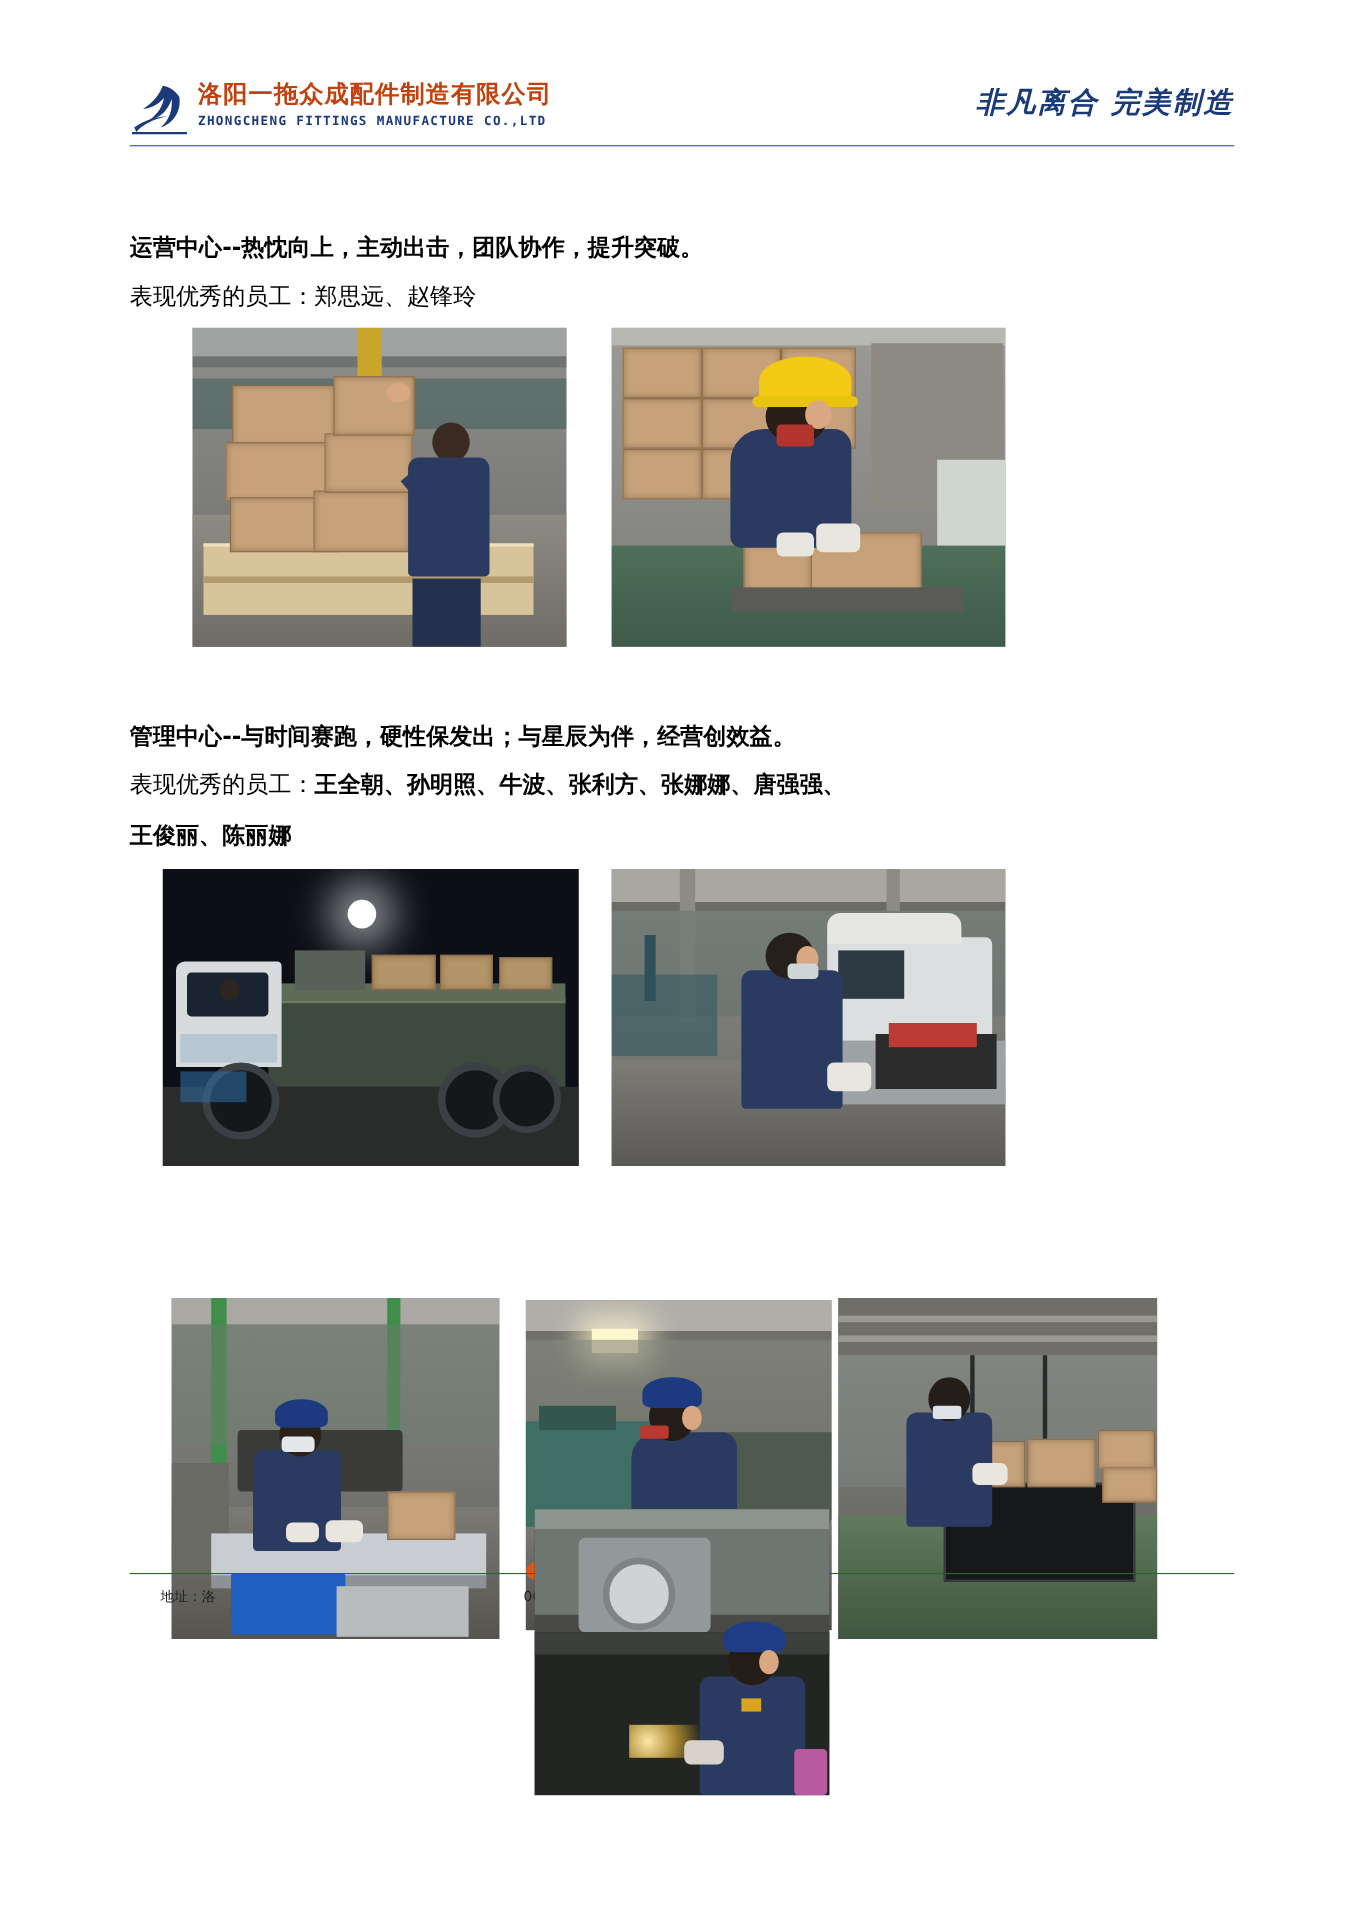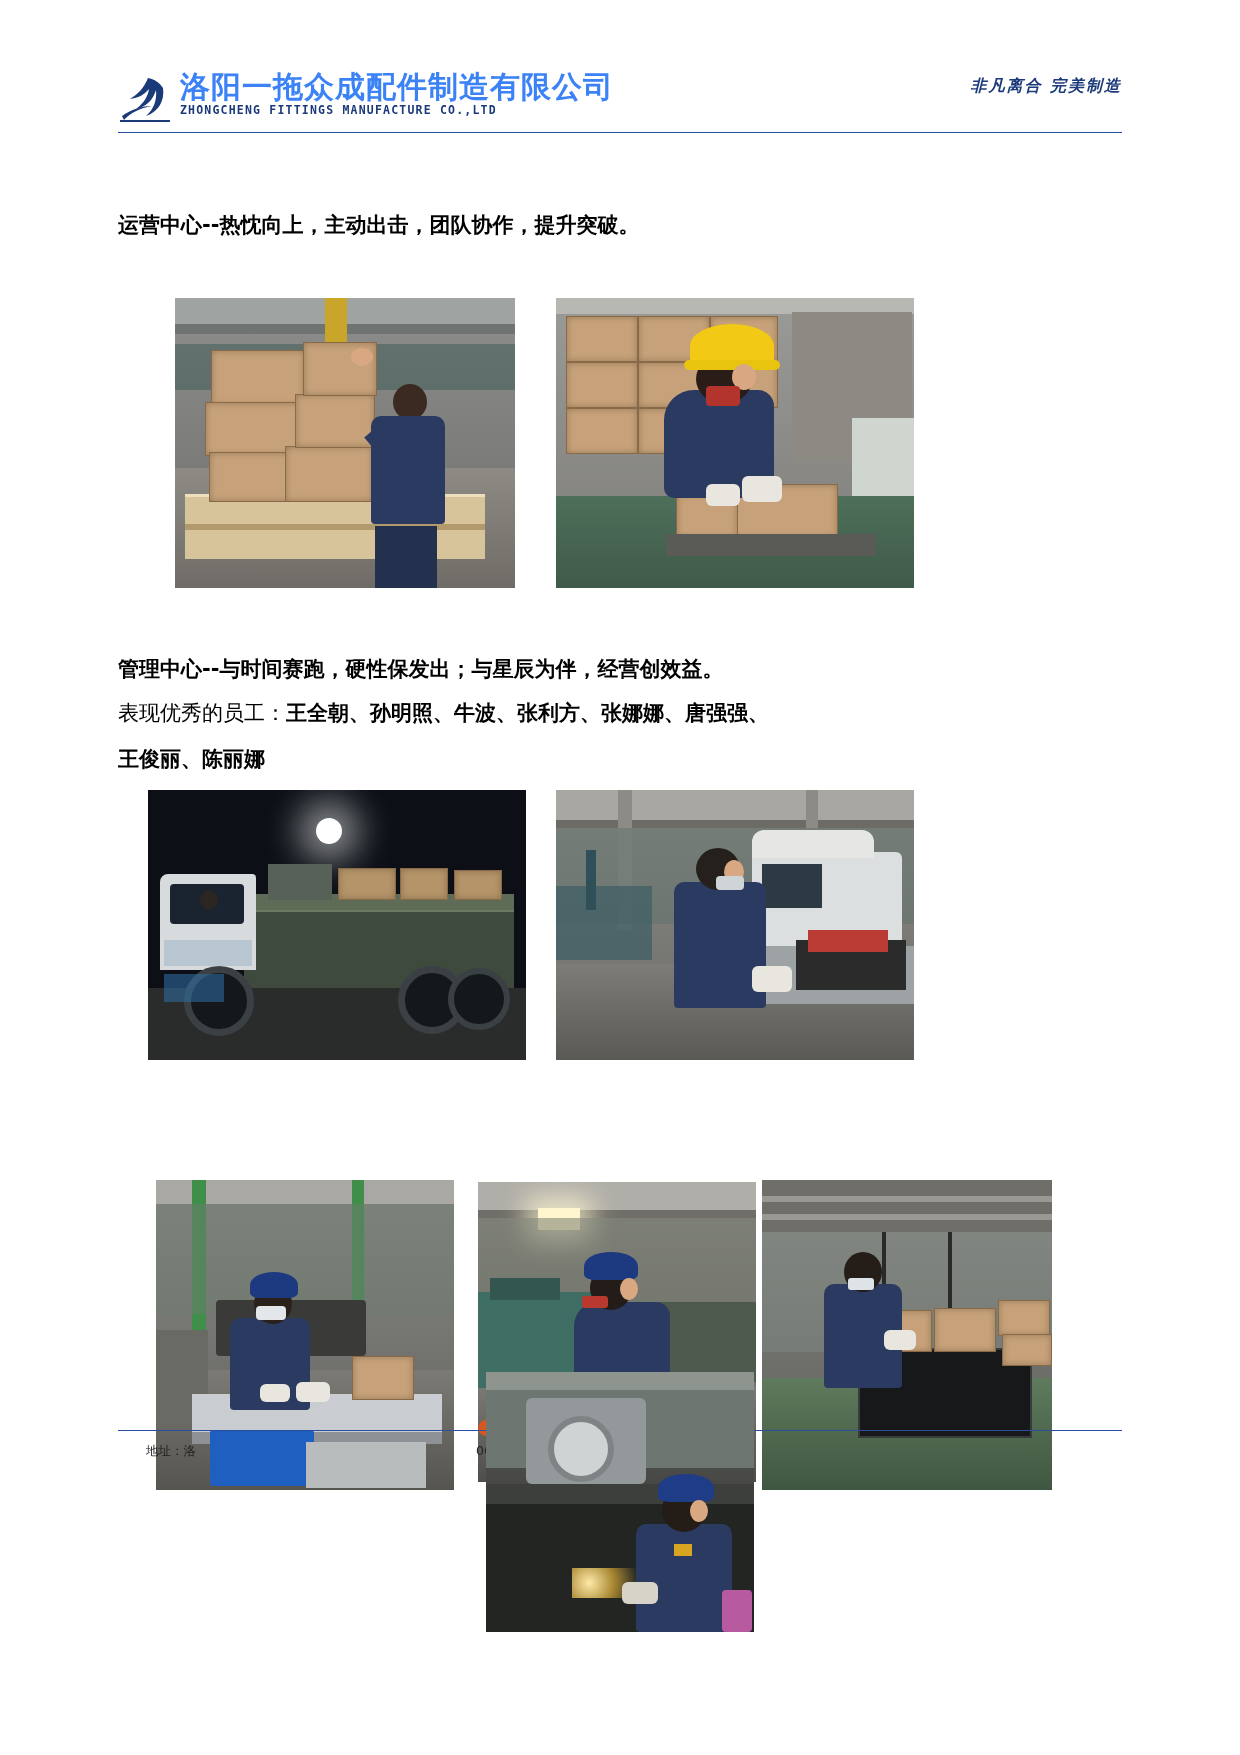--- a/index.html
+++ b/index.html
@@ -35,42 +35,42 @@
     width: 58px;
     height: 48px;
   }
   .logo-text {
     position: absolute;
     left: 62px;
     top: 2px;
   }
   .logo-cn {
     font-family: "DejaVu Sans", sans-serif;
-    font-size: 30px;
+    font-size: 22px;
     font-weight: bold;
-    color: #3b82f6;
+    color: #c2410c;
     letter-spacing: 1px;
     line-height: 30px;
     white-space: nowrap;
   }
   .logo-en {
     font-family: "DejaVu Sans Mono", monospace;
     font-size: 11.5px;
     font-weight: bold;
     color: #1b3a7a;
     letter-spacing: 1.2px;
     line-height: 16px;
     white-space: nowrap;
   }
   .slogan {
     position: absolute;
     right: 0;
     top: 6px;
     font-family: "DejaVu Serif", serif;
-    font-size: 16px;
+    font-size: 26px;
     font-weight: bold;
     font-style: italic;
     color: #1b3a7a;
     letter-spacing: 2px;
     white-space: nowrap;
   }
   .header-rule {
     position: absolute;
     left: 118px;
     top: 132px;
@@ -206,20 +206,21 @@
     <div class="logo-text">
       <div class="logo-cn">洛阳一拖众成配件制造有限公司</div>
       <div class="logo-en">ZHONGCHENG FITTINGS MANUFACTURE CO.,LTD</div>
     </div>
 
     <div class="slogan">非凡离合  完美制造</div>
   </div>
   <div class="header-rule"></div>
 
   <div class="txt b line1">运营中心--热忱向上，主动出击，团队协作，提升突破。</div>
+  <div class="txt line2">表现优秀的员工：郑思远、赵锋玲</div>
 
   <div class="photo" id="photo1">
     <div class="beam" style="left:0;top:0;width:100%;height:26px;background:#9fa3a1;"></div>
     <div class="beam" style="left:0;top:26px;width:100%;height:10px;background:#6f7472;"></div>
     <div class="beam" style="left:150px;top:0;width:22px;height:200px;background:#c9a62a;"></div>
     <div class="beam" style="left:0;top:46px;width:100%;height:46px;background:#3f5c57;opacity:.55;"></div>
     <div class="floor" style="height:120px;background:linear-gradient(#8e8a84,#6f6c67);"></div>
 
     <div style="position:absolute;left:10px;top:196px;width:300px;height:62px;background:#d8c49b;border-top:3px solid #efe0bd;"></div>
     <div style="position:absolute;left:10px;top:226px;width:300px;height:6px;background:#b39a6d;"></div>

